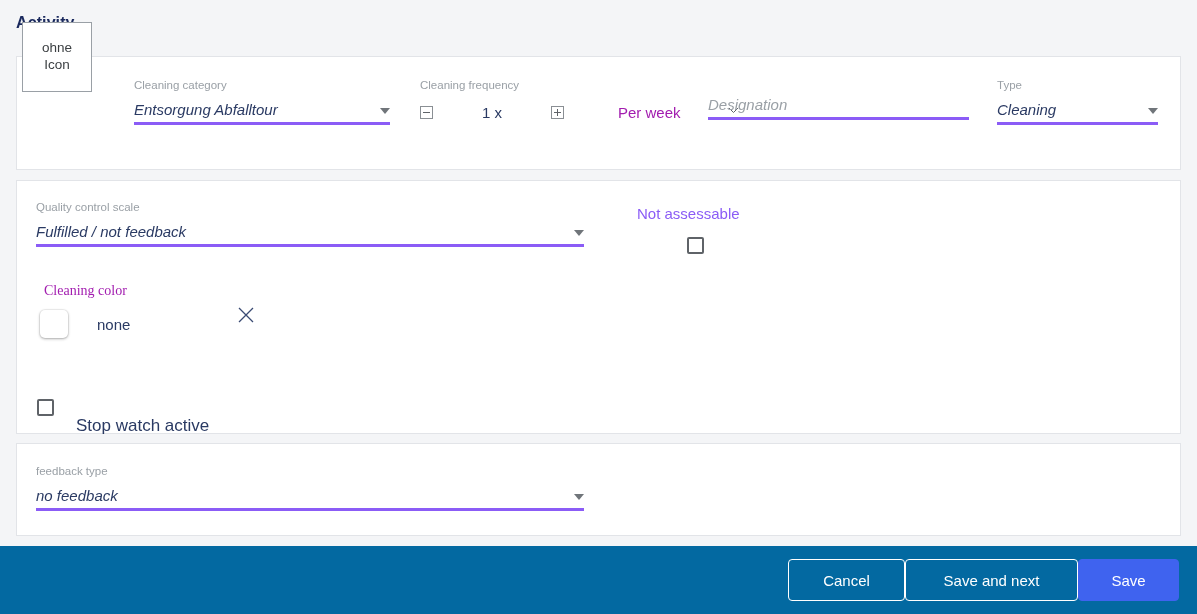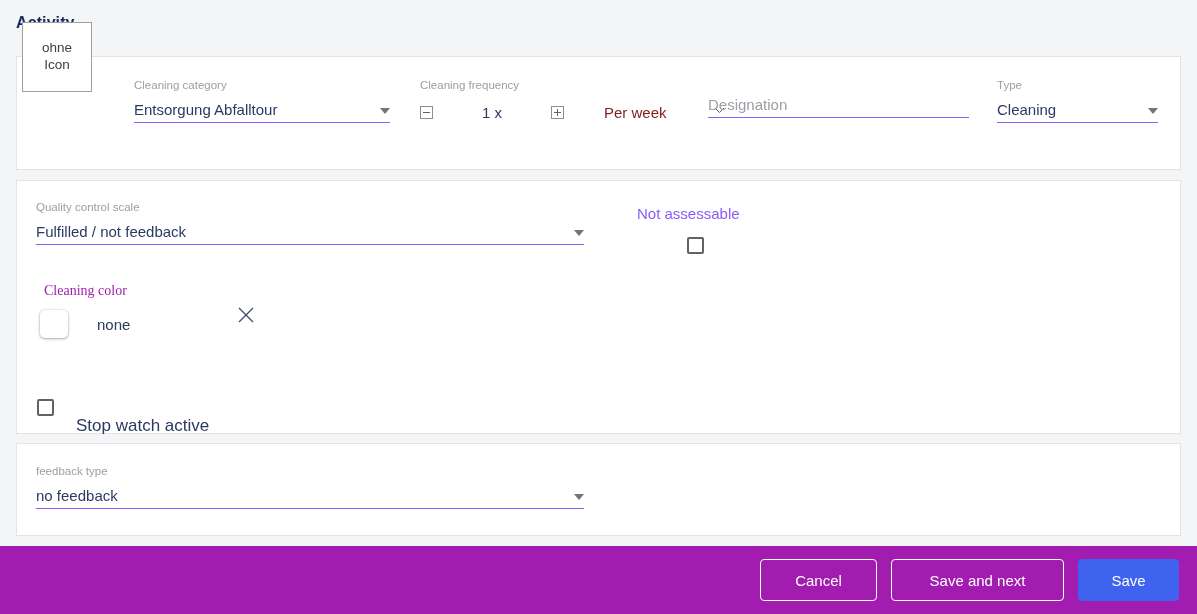--- a/index.html
+++ b/index.html
@@ -64,22 +64,23 @@
     font-size: 11.5px;
     color: #9aa0a6;
     line-height: 1;
     margin-bottom: 9px;
     white-space: nowrap;
   }
   .field-value-row {
     position: relative;
     display: flex;
     align-items: flex-end;
-    border-bottom: 1px solid #8b5cf6;
+    border-bottom: 3px solid #8b5cf6;
     padding-bottom: 4px;
+    font-style: italic;
   }
   .field-value {
     font-size: 15px;
     color: #2a3a63;
     white-space: nowrap;
     flex: 1;
   }
   .field-value.placeholder { color: #9aa0a6; }
 
   
@@ -138,21 +139,22 @@
     background: #5f6368;
   }
   .freq-count {
     font-size: 15px;
     color: #2a3a63;
     margin: 0 9px;
     white-space: nowrap;
   }
   .freq-period {
     font-size: 15px;
-    color: #7f1d1d;
+    color: #a21caf;
+    margin-left: 14px;
     white-space: nowrap;
   }
 
   
   #category-field { left: 134px; top: 80px; width: 256px; }
   #designation-field { left: 708px; top: 96px; width: 261px; }
   #type-field { left: 997px; top: 80px; width: 161px; }
 
   
   #quality-field { left: 36px; top: 202px; width: 548px; }
@@ -232,26 +234,25 @@
   
   #feedback-field { left: 36px; top: 466px; width: 548px; }
 
   
   .footer {
     position: absolute;
     left: 0;
     bottom: 0;
     width: 1197px;
     height: 68px;
-    background: #a21caf;
+    background: #0369a1;
     display: flex;
     align-items: center;
     justify-content: flex-end;
     padding-right: 18px;
-    gap: 14px;
     text-align: center;
   }
   .btn {
     font-family: "Liberation Sans", sans-serif;
     font-size: 15px;
     height: 42px;
     border-radius: 4px;
     display: flex;
     align-items: center;
     justify-content: center;

